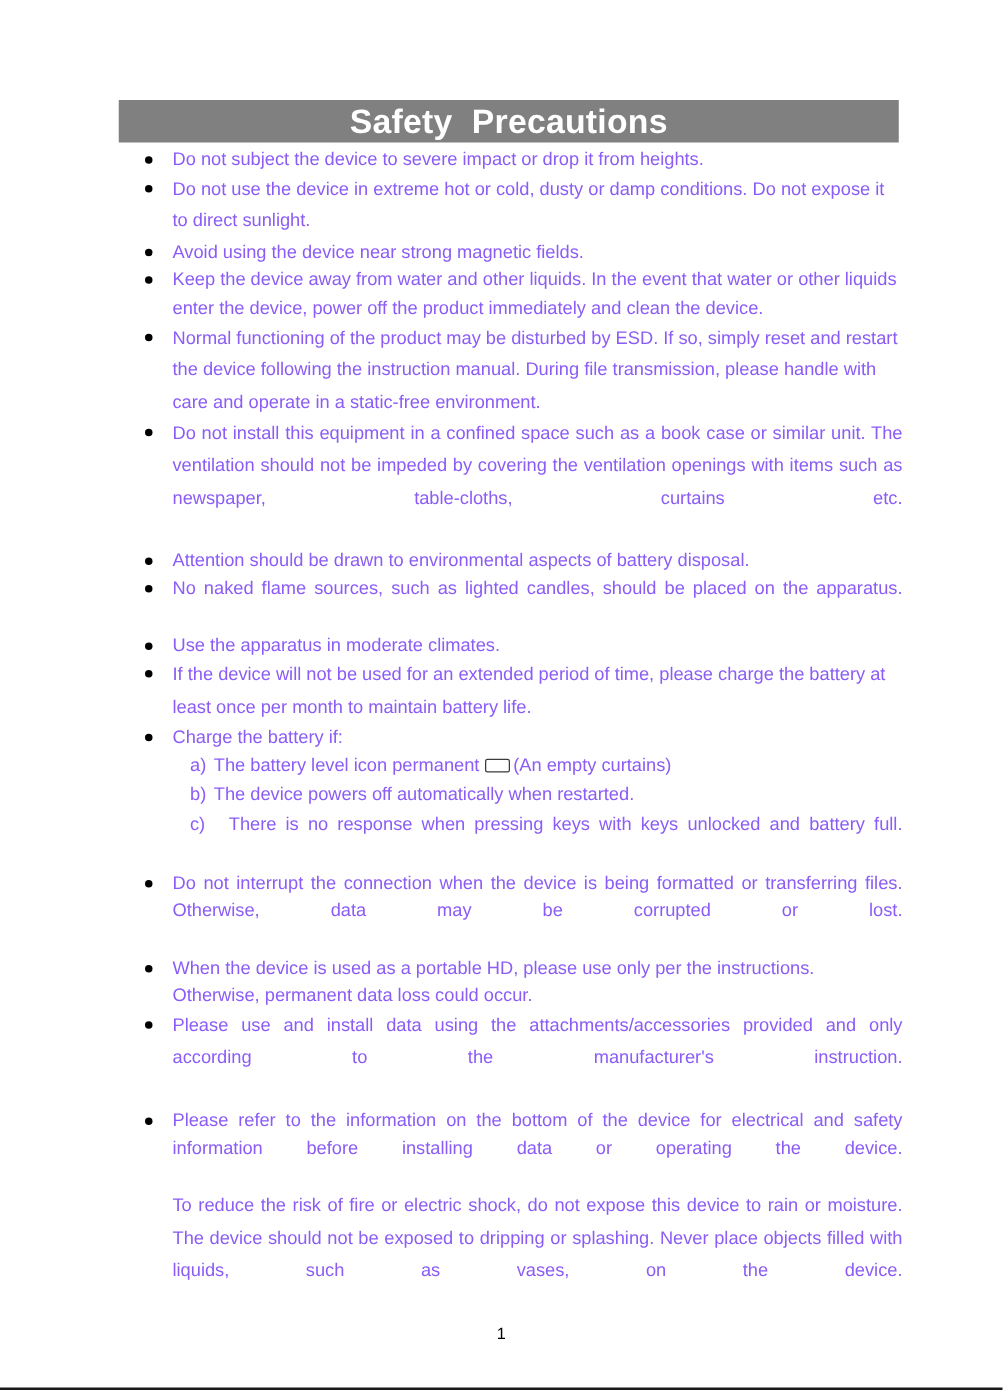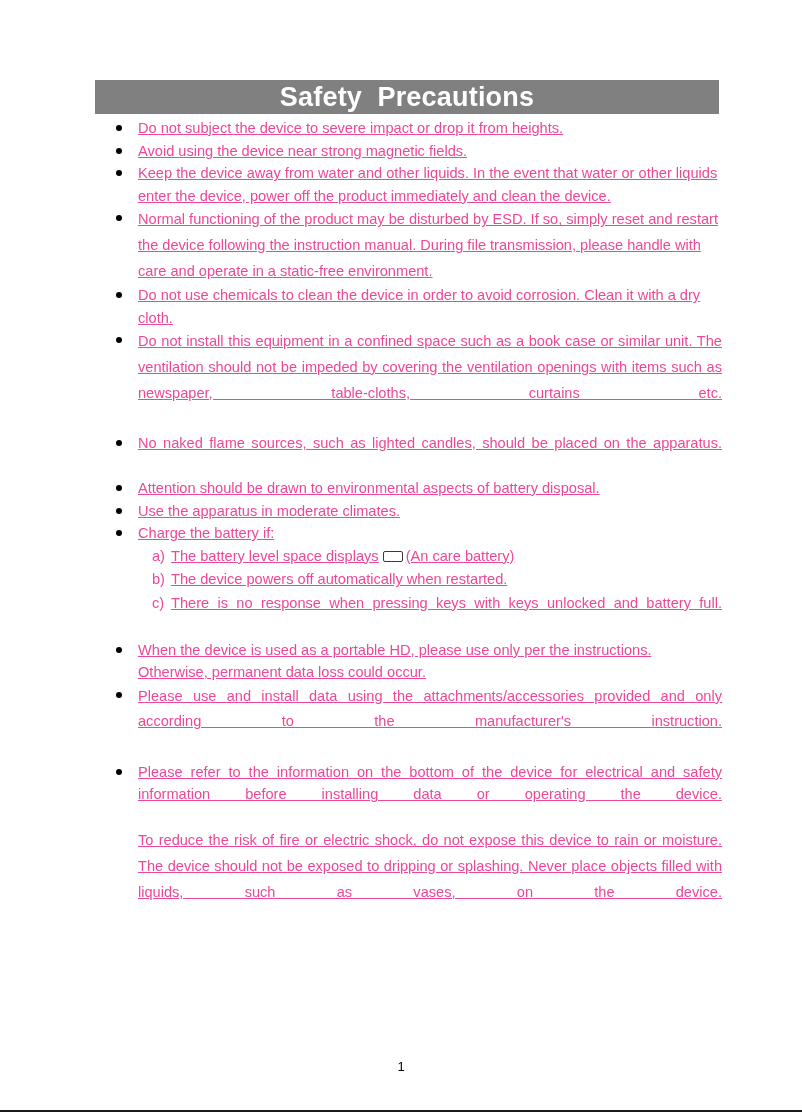--- a/index.html
+++ b/index.html
@@ -58,23 +58,22 @@
     margin: 0;
     padding: 0;
   }
 
   li.safety-item {
     position: relative;
     padding-left: 26px;
     font-size: 14.6px;
     line-height: 22.6px;
     margin: 0 0 0 0;
-    color: #ec4899;
+    color: #8b5cf6;
     text-align: left;
-    text-decoration: underline;
   }
   li.safety-item.justify > .item-text {
     text-align: justify;
     text-justify: inter-word;
   }
   li.safety-item.justify > .item-text::after {
     content: "";
     display: inline-block;
     width: 100%;
   }
@@ -105,20 +104,21 @@
   li.sub-item {
     font-size: 14.6px;
     line-height: 23.5px;
     text-align: left;
     position: relative;
     padding-left: 19px;
   }
   li.sub-item.justify > .sub-text {
     text-align: justify;
     text-justify: inter-word;
+    margin-left: 12px;
   }
   li.sub-item.justify > .sub-text::after {
     content: "";
     display: inline-block;
     width: 100%;
   }
   .sub-marker {
     position: absolute;
     left: 0;
     top: 0;
@@ -169,84 +169,92 @@
   </div>
 
   <div class="content">
     <ul class="safety-list">
 
       <li class="safety-item">
         <span class="bullet"></span>
         <span class="item-text">Do not subject the device to severe impact or drop it from heights.</span>
       </li>
 
+      <li class="safety-item loose">
+        <span class="bullet"></span>
+        <span class="item-text">Do not use the device in extreme hot or cold, dusty or damp conditions. Do not expose it to direct sunlight.</span>
+      </li>
 
       <li class="safety-item">
         <span class="bullet"></span>
         <span class="item-text">Avoid using the device near strong magnetic fields.</span>
       </li>
 
       <li class="safety-item">
         <span class="bullet"></span>
         <span class="item-text">Keep the device away from water and other liquids. In the event that water or other liquids enter the device, power off the product immediately and clean the device.</span>
       </li>
 
       <li class="safety-item loose">
         <span class="bullet"></span>
         <span class="item-text">Normal functioning of the product may be disturbed by ESD. If so, simply reset and restart the device following the instruction manual. During file transmission, please handle with care and operate in a static-free environment.</span>
       </li>
 
-      <li class="safety-item">
-        <span class="bullet"></span>
-        <span class="item-text">Do not use chemicals to clean the device in order to avoid corrosion. Clean it with a dry cloth.</span>
-      </li>
 
       <li class="safety-item justify loose">
         <span class="bullet"></span>
         <span class="item-text">Do not install this equipment in a confined space such as a book case or similar unit. The ventilation should not be impeded by covering the ventilation openings with items such as newspaper, table-cloths, curtains etc.</span>
       </li>
 
+      <li class="safety-item">
+        <span class="bullet"></span>
+        <span class="item-text">Attention should be drawn to environmental aspects of battery disposal.</span>
+      </li>
+
       <li class="safety-item justify">
         <span class="bullet"></span>
         <span class="item-text">No naked flame sources, such as lighted candles, should be placed on the apparatus.</span>
       </li>
 
       <li class="safety-item">
         <span class="bullet"></span>
-        <span class="item-text">Attention should be drawn to environmental aspects of battery disposal.</span>
-      </li>
-
-      <li class="safety-item">
-        <span class="bullet"></span>
         <span class="item-text">Use the apparatus in moderate climates.</span>
       </li>
 
 
 
+      <li class="safety-item loose">
+        <span class="bullet"></span>
+        <span class="item-text">If the device will not be used for an extended period of time, please charge the battery at least once per month to maintain battery life.</span>
+      </li>
 
       <li class="safety-item">
         <span class="bullet"></span>
         <span class="item-text">Charge the battery if:</span>
 
         <ol class="sub-list">
           <li class="sub-item">
             <span class="sub-marker">a)</span>
-            <span class="sub-text"><span>The battery level space displays</span><span class="battery-icon"></span><span>(An care battery)</span></span>
+            <span class="sub-text"><span>The battery level icon permanent</span><span class="battery-icon"></span><span>(An empty curtains)</span></span>
           </li>
           <li class="sub-item">
             <span class="sub-marker">b)</span>
             <span class="sub-text">The device powers off automatically when restarted.</span>
           </li>
           <li class="sub-item justify">
             <span class="sub-marker">c)</span>
             <span class="sub-text">There is no response when pressing keys with keys unlocked and battery full.</span>
           </li>
         </ol>
       </li>
 
+      <li class="safety-item justify">
+        <span class="bullet"></span>
+        <span class="item-text">Do not interrupt the connection when the device is being formatted or transferring files. Otherwise, data may be corrupted or lost.</span>
+      </li>
 
       <li class="safety-item">
         <span class="bullet"></span>
         <span class="item-text">When the device is used as a portable HD, please use only per the instructions. Otherwise, permanent data loss could occur.</span>
       </li>
 
       <li class="safety-item justify loose">
         <span class="bullet"></span>
         <span class="item-text">Please use and install data using the attachments/accessories provided and only according to the manufacturer's instruction.</span>
       </li>

